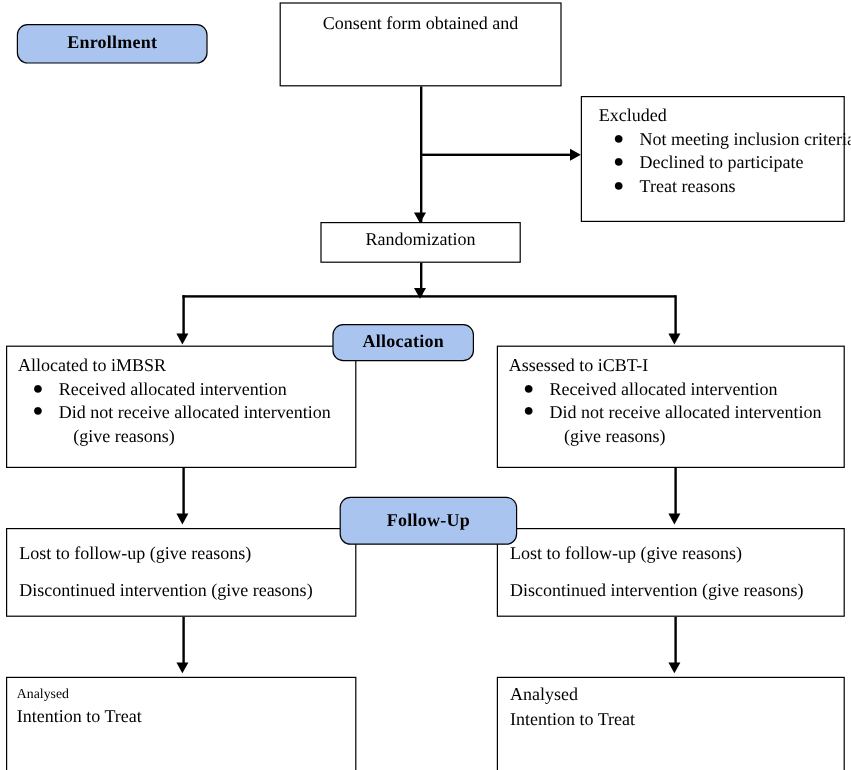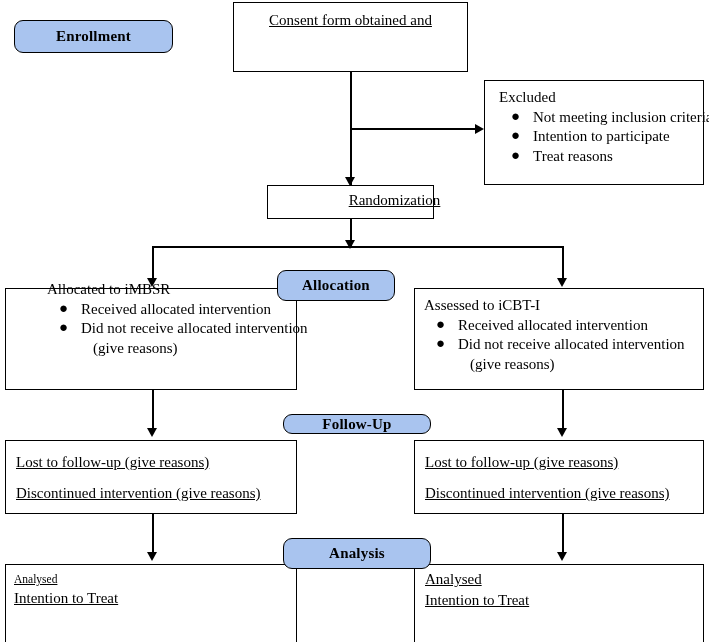--- a/index.html
+++ b/index.html
@@ -37,21 +37,20 @@
     font-size: 15px;
     letter-spacing: 0.2px;
     z-index: 6;
   }
   
   .txt {
     position: absolute;
     font-size: 15px;
     line-height: 1.12;
     white-space: nowrap;
-    text-decoration: underline;
   }
   .txt.center {
     text-align: center;
   }
   .small {
     font-size: 11.5px;
   }
   
   .blist {
     position: absolute;
@@ -125,54 +124,54 @@
   </div>
   <div class="blist" style="left:499px; top:88px;">
     <div class="hdr">Excluded</div>
     <ul>
       <li>
         <span class="bullet">●</span>
         <span>Not meeting inclusion criteria</span>
       </li>
       <li>
         <span class="bullet">●</span>
-        <span>Intention to participate</span>
+        <span>Declined to participate</span>
       </li>
       <li>
         <span class="bullet">●</span>
         <span>Treat reasons</span>
       </li>
     </ul>
   </div>
 
   <div class="vline" style="left:350px; top:72px; height:113px;"></div>
 
   <div class="hline" style="left:350px; top:128px; width:126px;"></div>
   <div class="arrowright" style="left:475px; top:124px;"></div>
   <div class="arrowdown" style="left:345px; top:177px;"></div>
 
   <div class="box" style="left:267px; top:185px; width:167px; height:34px;">
   </div>
-  <div class="txt center" style="left:267px; top:192px; width:167px;margin-left:44px;">Randomization</div>
+  <div class="txt center" style="left:267px; top:192px; width:167px;">Randomization</div>
 
   <div class="vline" style="left:350px; top:219px; height:28px;"></div>
   <div class="arrowdown" style="left:345px; top:240px;"></div>
   <div class="hline" style="left:152px; top:246px; width:411px;"></div>
   <div class="vline" style="left:152px; top:246px; height:36px;"></div>
   <div class="vline" style="left:562px; top:246px; height:36px;"></div>
   <div class="arrowdown" style="left:147px; top:278px;"></div>
   <div class="arrowdown" style="left:557px; top:278px;"></div>
 
   <div class="badge" style="left:277px; top:270px; width:118px; height:31px;">
     <span>Allocation</span>
   </div>
 
   <div class="box" style="left:5px; top:288px; width:292px; height:102px;">
   </div>
-  <div class="blist" style="left:15px; top:280px;margin-left:32px;">
+  <div class="blist" style="left:15px; top:296px;">
     <div class="hdr">Allocated to iMBSR</div>
     <ul>
       <li>
         <span class="bullet">●</span>
         <span>Received allocated intervention</span>
       </li>
       <li>
         <span class="bullet">●</span>
         <span>Did not receive allocated intervention</span>
       </li>
@@ -195,42 +194,39 @@
       </li>
       <li class="cont">(give reasons)</li>
     </ul>
   </div>
 
   <div class="vline" style="left:152px; top:390px; height:41px;"></div>
   <div class="arrowdown" style="left:147px; top:428px;"></div>
   <div class="vline" style="left:562px; top:390px; height:41px;"></div>
   <div class="arrowdown" style="left:557px; top:428px;"></div>
 
-  <div class="badge" style="left:283px; top:414px; width:148px; height:20px;">
+  <div class="badge" style="left:283px; top:414px; width:148px; height:40px;">
     <span>Follow-Up</span>
   </div>
 
   <div class="box" style="left:5px; top:440px; width:292px; height:74px;">
   </div>
   <div class="txt" style="left:16px; top:454px;">Lost to follow-up (give reasons)</div>
   <div class="txt" style="left:16px; top:485px;">Discontinued intervention (give reasons)</div>
 
   <div class="box" style="left:414px; top:440px; width:290px; height:74px;">
   </div>
   <div class="txt" style="left:425px; top:454px;">Lost to follow-up (give reasons)</div>
   <div class="txt" style="left:425px; top:485px;">Discontinued intervention (give reasons)</div>
 
   <div class="vline" style="left:152px; top:514px; height:41px;"></div>
   <div class="arrowdown" style="left:147px; top:552px;"></div>
   <div class="vline" style="left:562px; top:514px; height:41px;"></div>
   <div class="arrowdown" style="left:557px; top:552px;"></div>
 
-  <div class="badge" style="left:283px; top:538px; width:148px; height:31px;">
-    <span>Analysis</span>
-  </div>
 
   <div class="box" style="left:5px; top:564px; width:292px; height:80px;">
   </div>
   <div class="txt small" style="left:14px; top:573px;">Analysed</div>
   <div class="txt" style="left:14px; top:590px;">Intention to Treat</div>
 
   <div class="box" style="left:414px; top:564px; width:290px; height:80px;">
   </div>
   <div class="txt" style="left:425px; top:571px;">Analysed</div>
   <div class="txt" style="left:425px; top:592px;">Intention to Treat</div>

